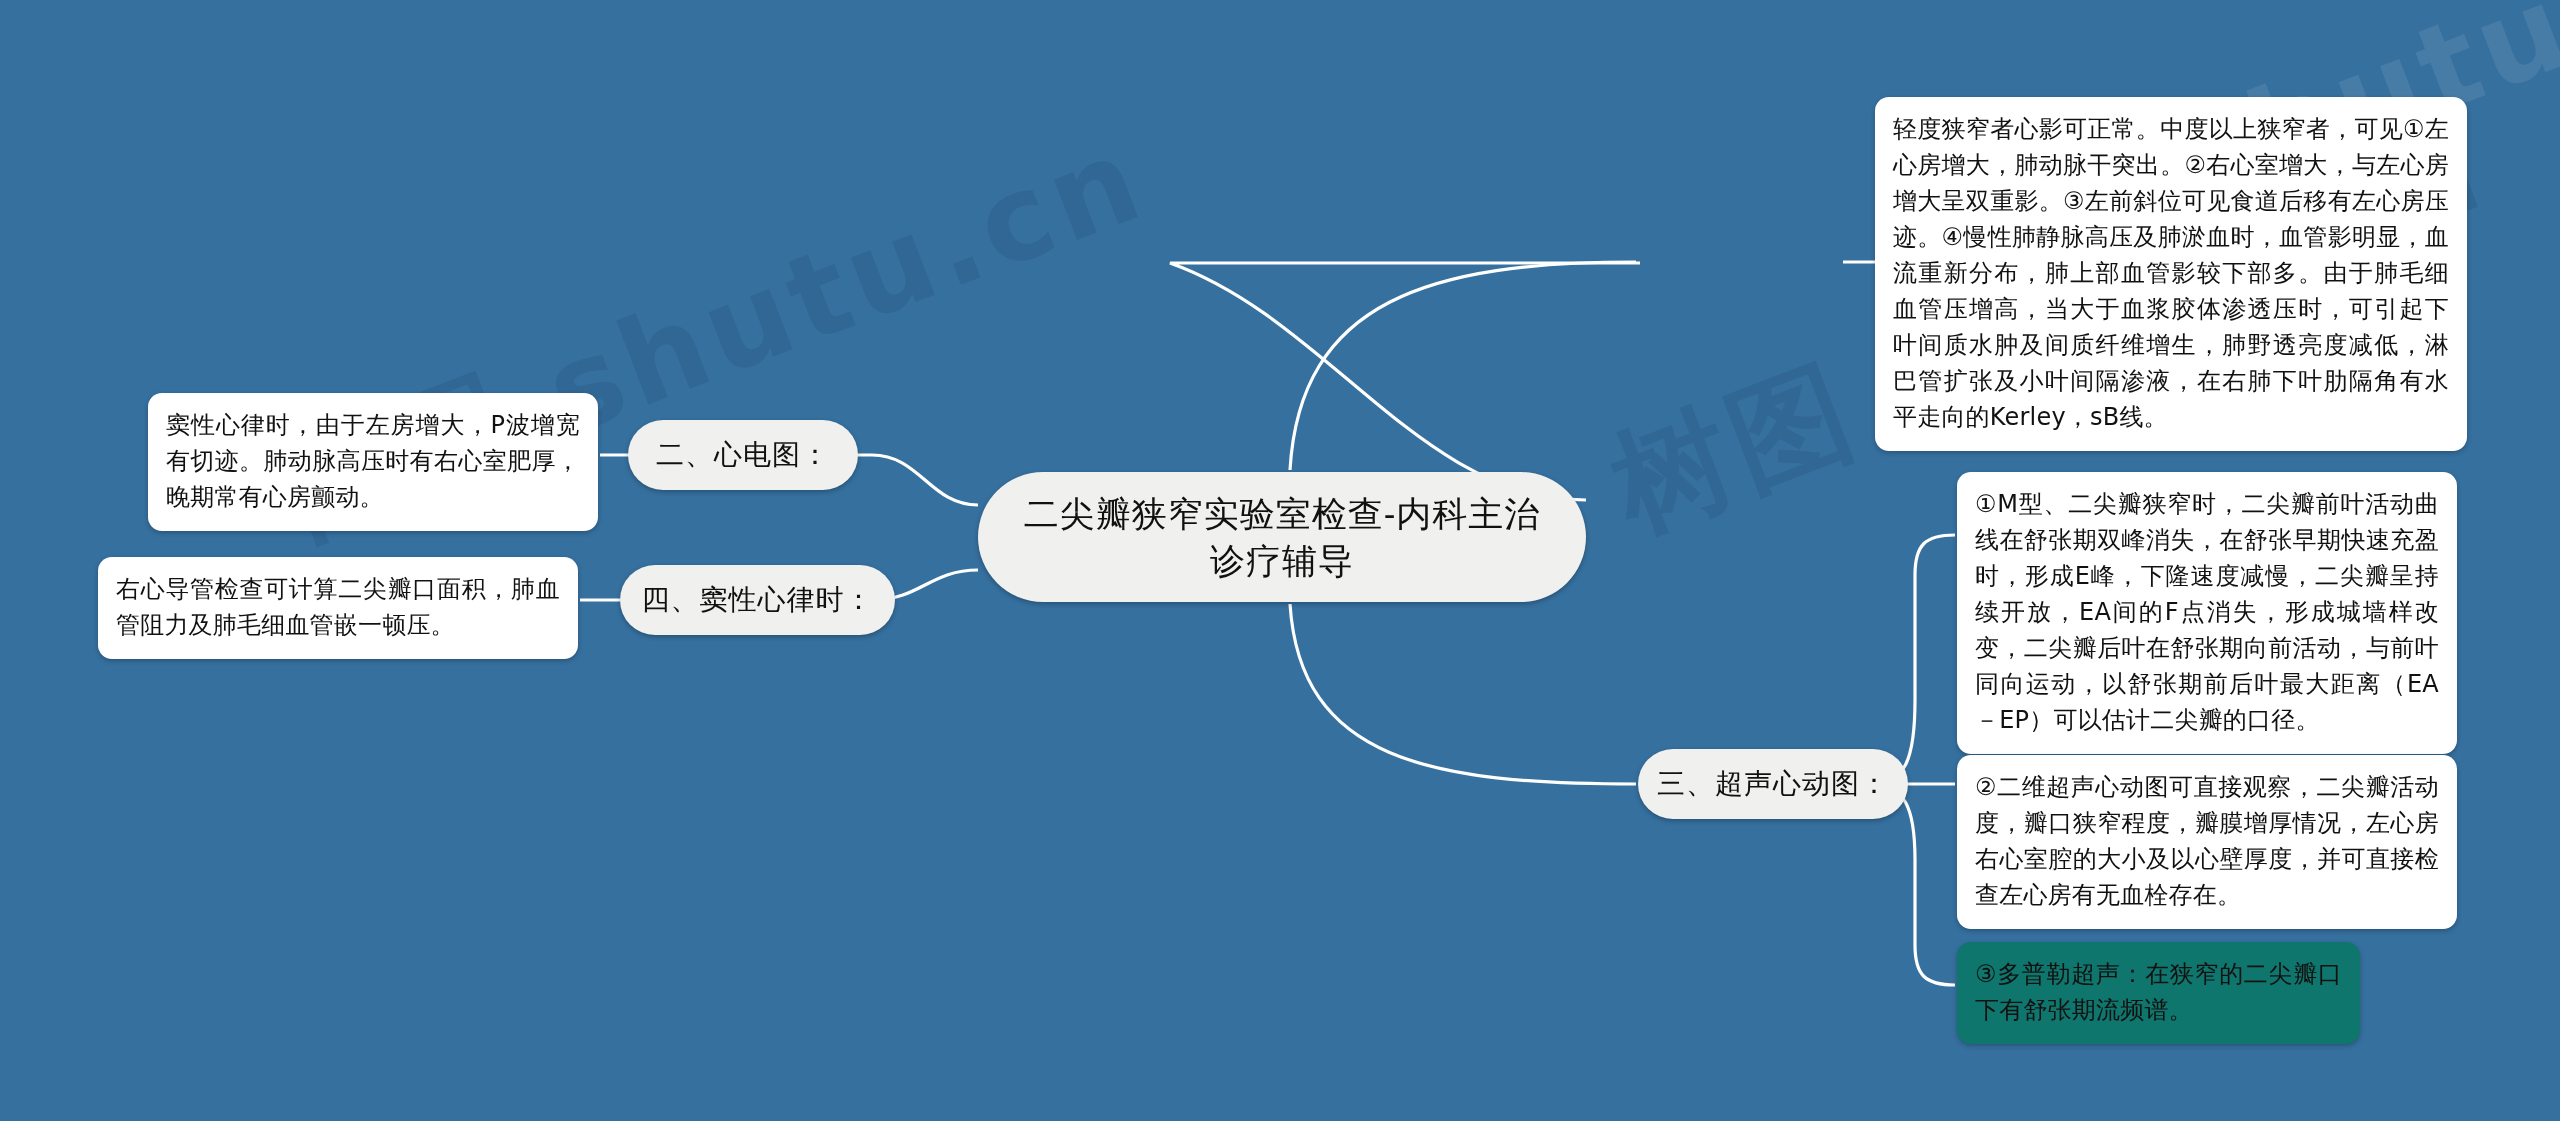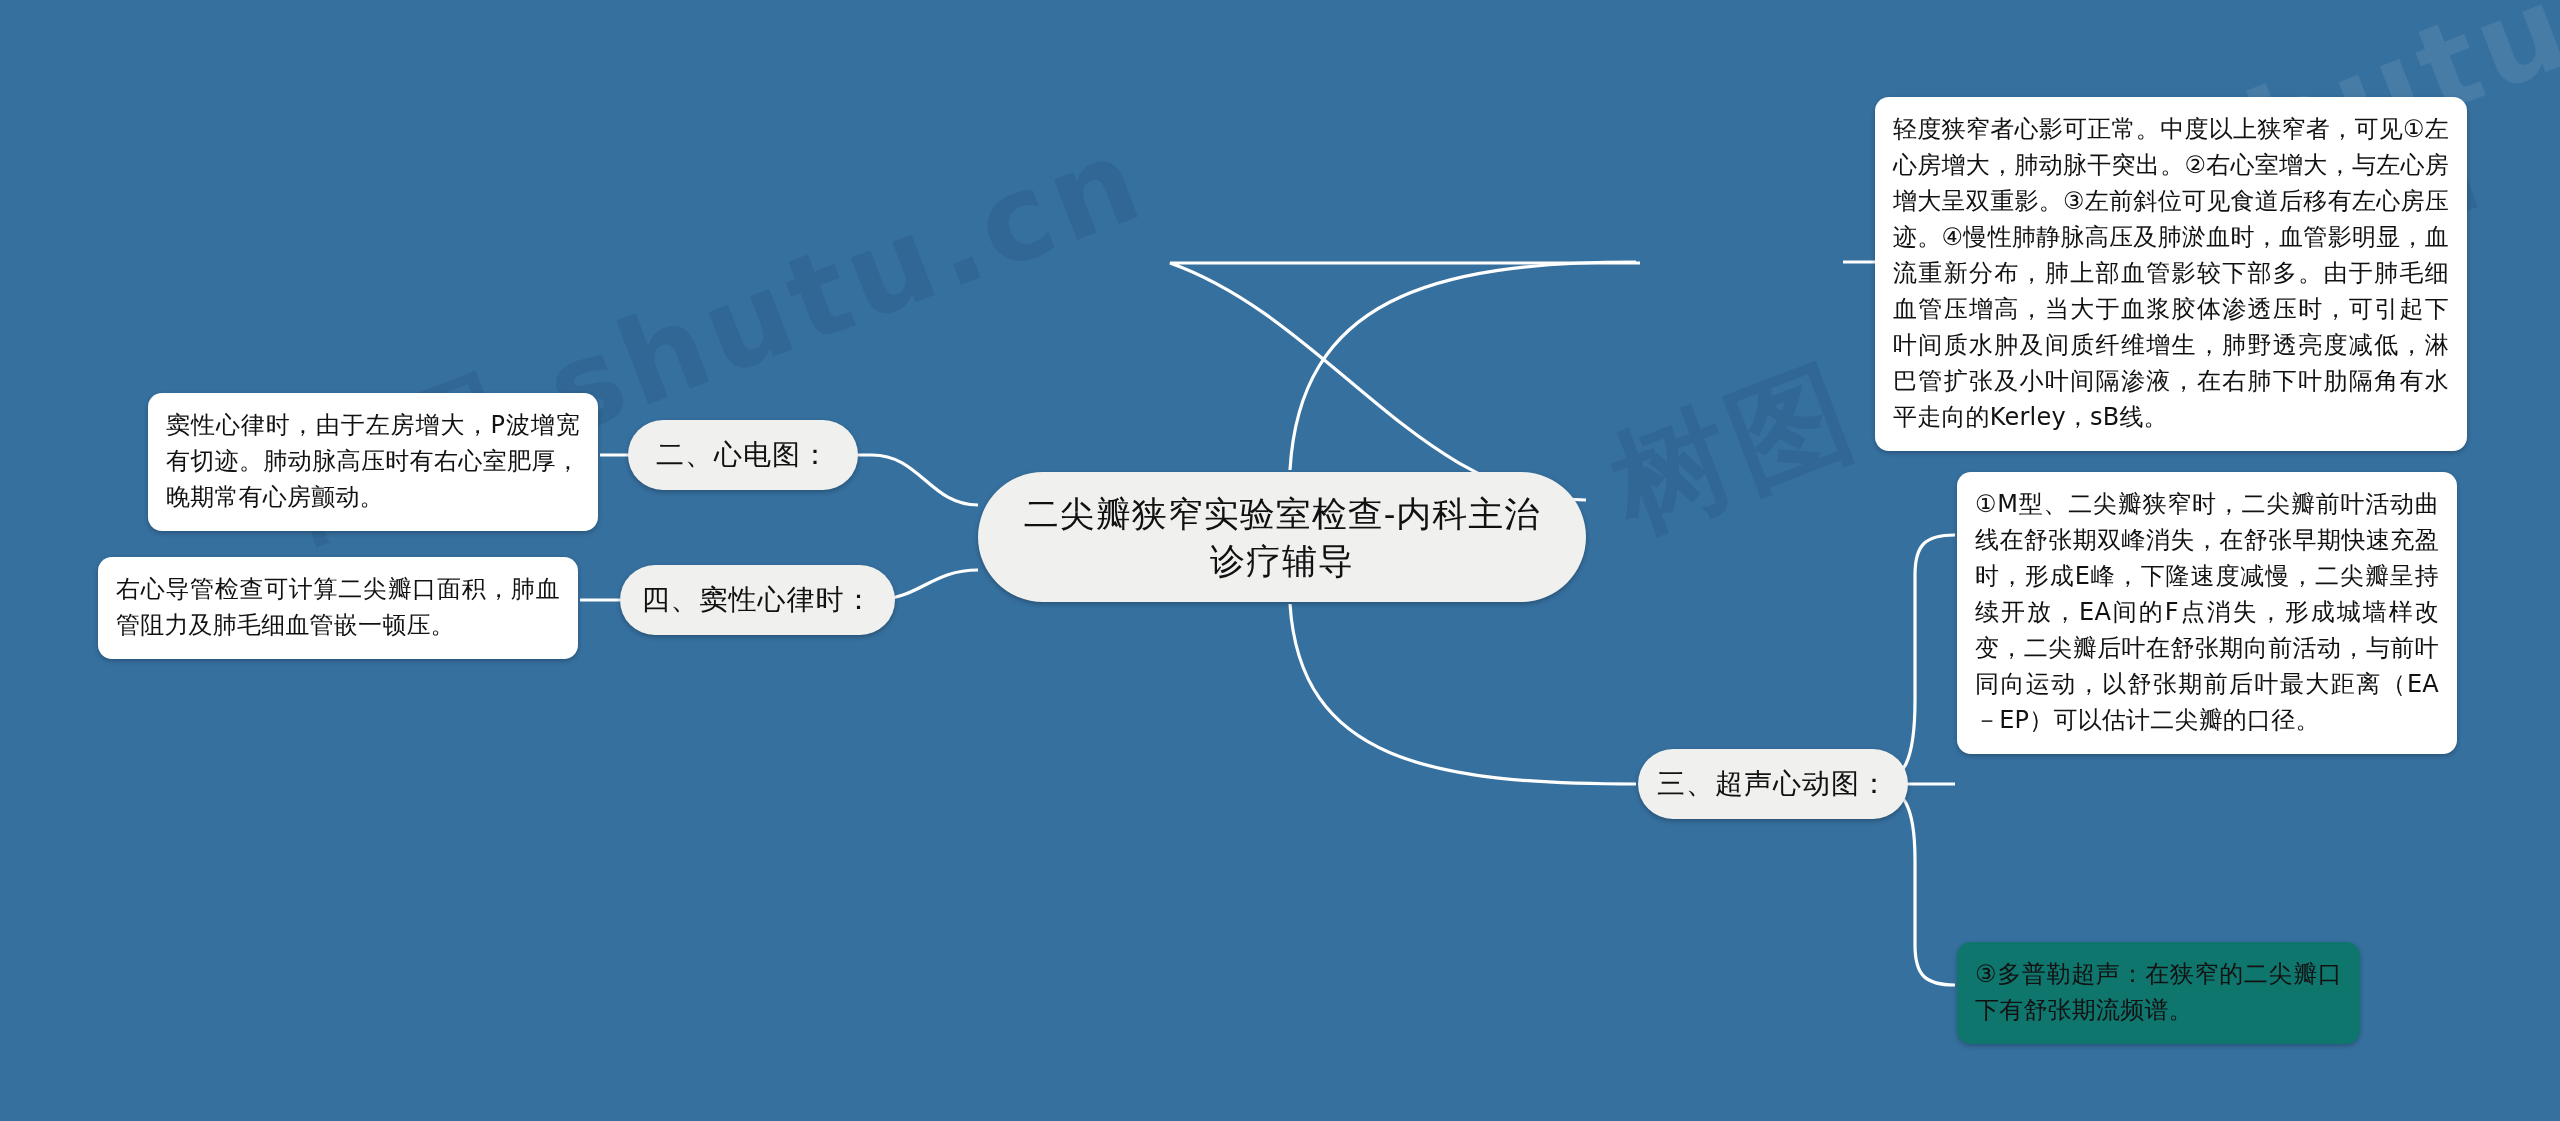--- a/index.html
+++ b/index.html
@@ -124,18 +124,21 @@
   </div>
 
   <div class="leaf" style="left: 98px; top: 557px; width: 480px; background: rgb(255, 255, 255);">
     <span>右心导管检查可计算二尖瓣口面积，肺血管阻力及肺毛细血管嵌一顿压。</span>
   </div>
 
   <div class="leaf" style="left: 1957px; top: 472px; width: 500px; background: rgb(255, 255, 255);">
     <span>①M型、二尖瓣狭窄时，二尖瓣前叶活动曲线在舒张期双峰消失，在舒张早期快速充盈时，形成E峰，下隆速度减慢，二尖瓣呈持续开放，EA间的F点消失，形成城墙样改变，二尖瓣后叶在舒张期向前活动，与前叶同向运动，以舒张期前后叶最大距离（EA－EP）可以估计二尖瓣的口径。</span>
   </div>
 
+  <div class="leaf" style="left: 1957px; top: 755px; width: 500px; background: rgb(255, 255, 255);">
+    <span>②二维超声心动图可直接观察，二尖瓣活动度，瓣口狭窄程度，瓣膜增厚情况，左心房右心室腔的大小及以心壁厚度，并可直接检查左心房有无血栓存在。</span>
+  </div>
 
   <div class="leaf" style="left: 1957px; top: 942px; width: 403px; background: #0f766e;">
     <span>③多普勒超声：在狭窄的二尖瓣口下有舒张期流频谱。</span>
   </div>
 
 </div>
 
 </body></html>

